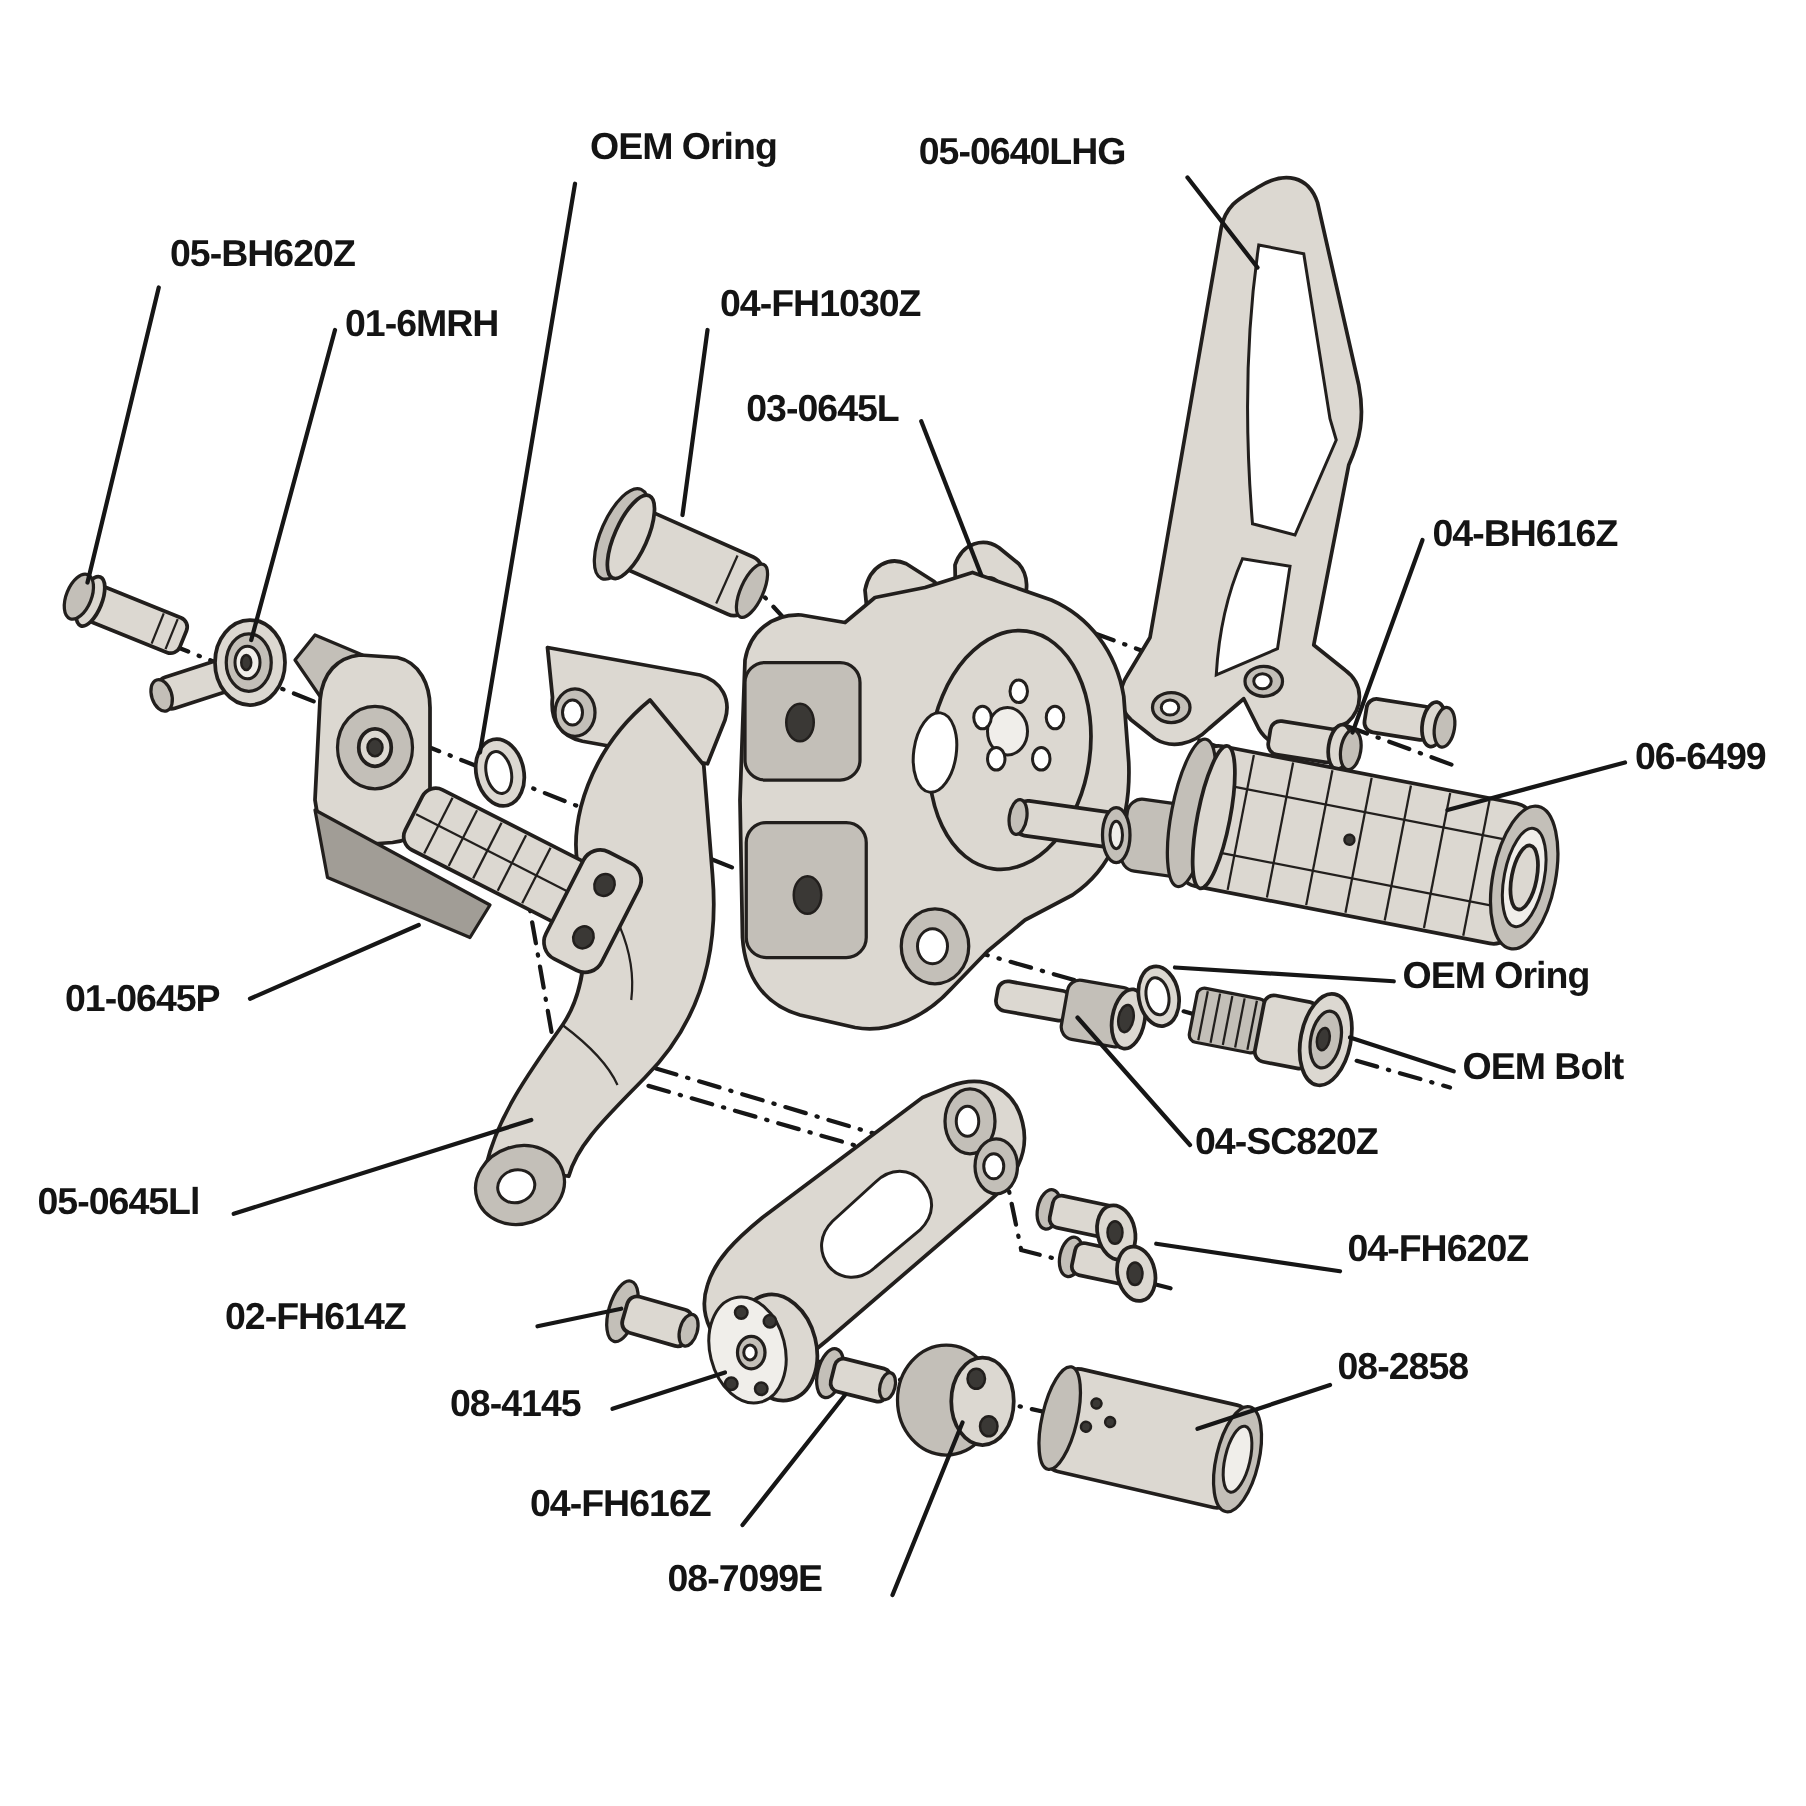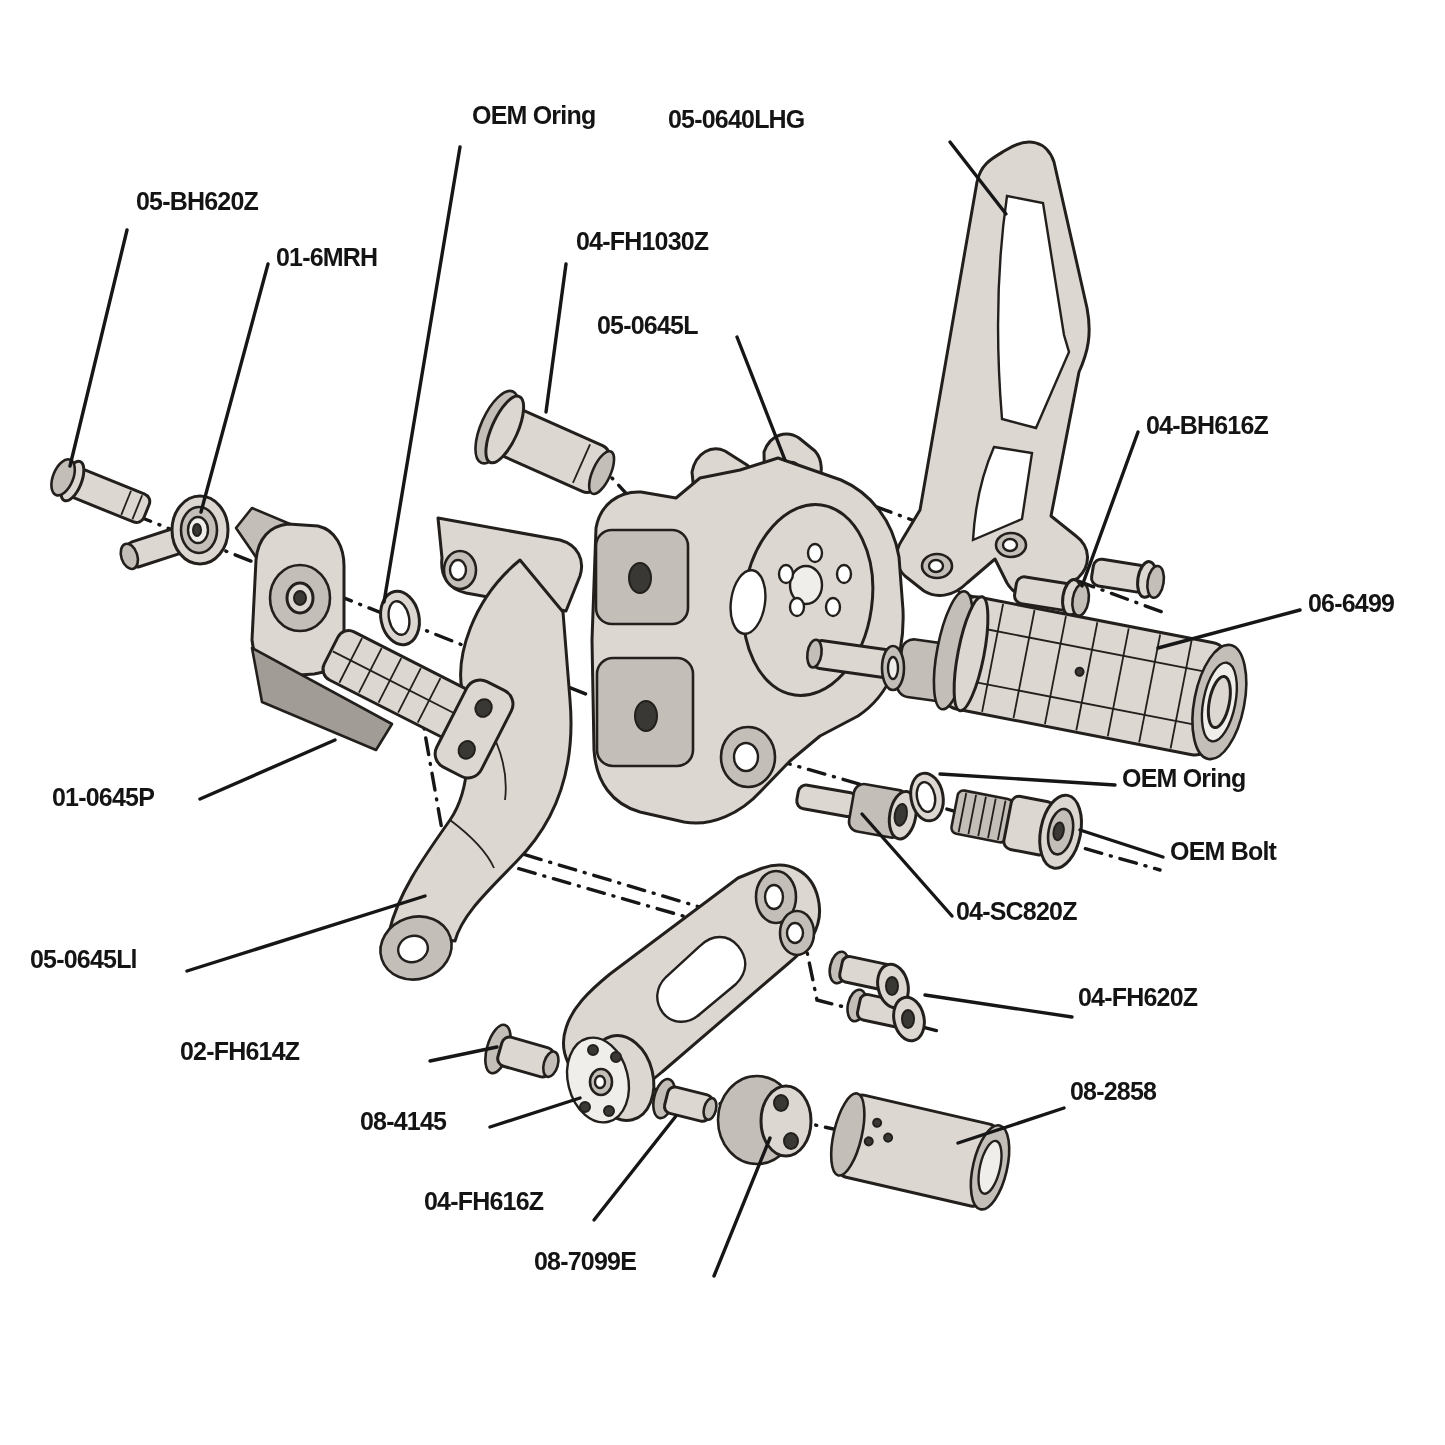--- a/index.html
+++ b/index.html
@@ -1,19 +1,19 @@
 <!DOCTYPE html>
 <html><head>
 <meta charset="utf-8">
 <style>
   html,body{margin:0;padding:0;background:#ffffff;}
   .stage{position:relative;width:1445px;height:1445px;background:#ffffff;overflow:hidden;
          font-family:"Liberation Sans", sans-serif;}
   .stage svg{position:absolute;left:0;top:0;}
-  .label{position:absolute;font-weight:700;font-size:25px;line-height:1.05;color:#141414;
+  .label{position:absolute;font-weight:700;font-size:30px;line-height:1.05;color:#141414;
          letter-spacing:-0.8px;white-space:nowrap;}
   
   .p1{fill:#dcd8d1;stroke:#221f1d;stroke-width:3;stroke-linejoin:round;}
   .p2{fill:#c3bfb8;stroke:#221f1d;stroke-width:2.6;stroke-linejoin:round;}
   .p3{fill:#a19d96;stroke:#221f1d;stroke-width:2.6;stroke-linejoin:round;}
   .hl{fill:#f0eeea;stroke:#221f1d;stroke-width:2.4;}
   .wh{fill:#ffffff;stroke:#221f1d;stroke-width:2.4;}
   .dk{fill:#3a3835;stroke:#221f1d;stroke-width:2;}
   .ln{fill:none;stroke:#221f1d;stroke-width:1.8;}
   .dash{fill:none;stroke:#161616;stroke-width:3.4;stroke-linecap:round;
@@ -298,23 +298,23 @@
     <line class="leader" x1="594" y1="1220" x2="676" y2="1116"></line>
     <line class="leader" x1="714" y1="1276" x2="770" y2="1138"></line>
     <line class="leader" x1="1072" y1="1017" x2="925" y2="995"></line>
     <line class="leader" x1="1064" y1="1108" x2="958" y2="1143"></line>
   </g>
 </svg>
 
   <div class="label" style="left:136px;top:188px">05-BH620Z</div>
   <div class="label" style="left:276px;top:244px">01-6MRH</div>
   <div class="label" style="left:472px;top:102px">OEM Oring</div>
-  <div class="label" style="left:668px;top:106px">05-0640LHG</div>
+  <div class="label" style="left:735px;top:106px">05-0640LHG</div>
   <div class="label" style="left:576px;top:228px">04-FH1030Z</div>
-  <div class="label" style="left:597px;top:312px">05-0645L</div>
+  <div class="label" style="left:597px;top:312px">03-0645L</div>
   <div class="label" style="left:1146px;top:412px">04-BH616Z</div>
   <div class="label" style="left:1308px;top:590px">06-6499</div>
   <div class="label" style="left:1122px;top:765px">OEM Oring</div>
   <div class="label" style="left:1170px;top:838px">OEM Bolt</div>
   <div class="label" style="left:956px;top:898px">04-SC820Z</div>
   <div class="label" style="left:52px;top:784px">01-0645P</div>
   <div class="label" style="left:30px;top:946px">05-0645Ll</div>
   <div class="label" style="left:180px;top:1038px">02-FH614Z</div>
   <div class="label" style="left:360px;top:1108px">08-4145</div>
   <div class="label" style="left:424px;top:1188px">04-FH616Z</div>

